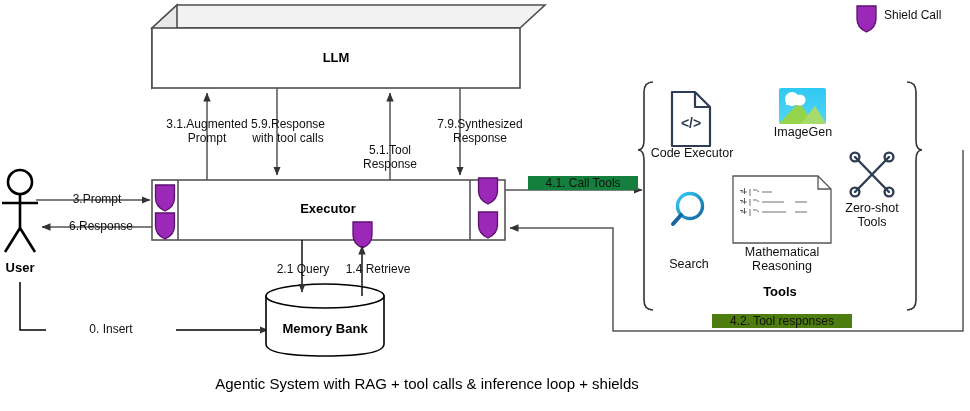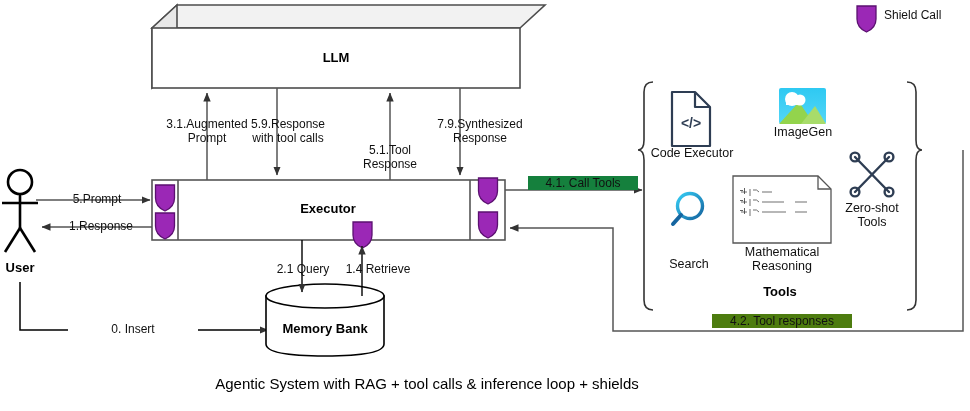--- a/index.html
+++ b/index.html
@@ -189,23 +189,23 @@
 
 <div class="abs lbl" style="left:142px;top:117px;width:130px;">3.1.Augmented
 Prompt</div>
 <div class="abs lbl" style="left:228px;top:117px;width:120px;">5.9.Response
 with tool calls</div>
 <div class="abs lbl" style="left:340px;top:117px;width:100px;margin-top:26px;">5.1.Tool
 Response</div>
 <div class="abs lbl" style="left:420px;top:117px;width:120px;">7.9.Synthesized
 Response</div>
 
-<div class="abs lbl" style="left:42px;top:192px;width:110px;">5.Prompt</div>
-<div class="abs lbl" style="left:46px;top:219px;width:110px;">1.Response</div>
-<div class="abs lbl" style="left:68px;top:322px;width:130px;background:#fff;">0. Insert</div>
+<div class="abs lbl" style="left:42px;top:192px;width:110px;">3.Prompt</div>
+<div class="abs lbl" style="left:46px;top:219px;width:110px;">6.Response</div>
+<div class="abs lbl" style="left:46px;top:322px;width:130px;background:#fff;">0. Insert</div>
 
 <div class="abs lbl" style="left:264px;top:262px;width:78px;">2.1 Query</div>
 <div class="abs lbl" style="left:332px;top:262px;width:92px;">1.4 Retrieve</div>
 
 <div class="abs lbl" style="left:528px;top:176px;width:110px;background:#15803d;">4.1. Call Tools</div>
 <div class="abs lbl" style="left:712px;top:314px;width:140px;background:#4d7c0f;">4.2. Tool responses</div>
 
 <div class="abs" style="left:0;top:375px;width:854px;text-align:center;font-size:15px;color:#000;">Agentic System with RAG + tool calls &amp; inference loop + shields</div>
 
 </body></html>

